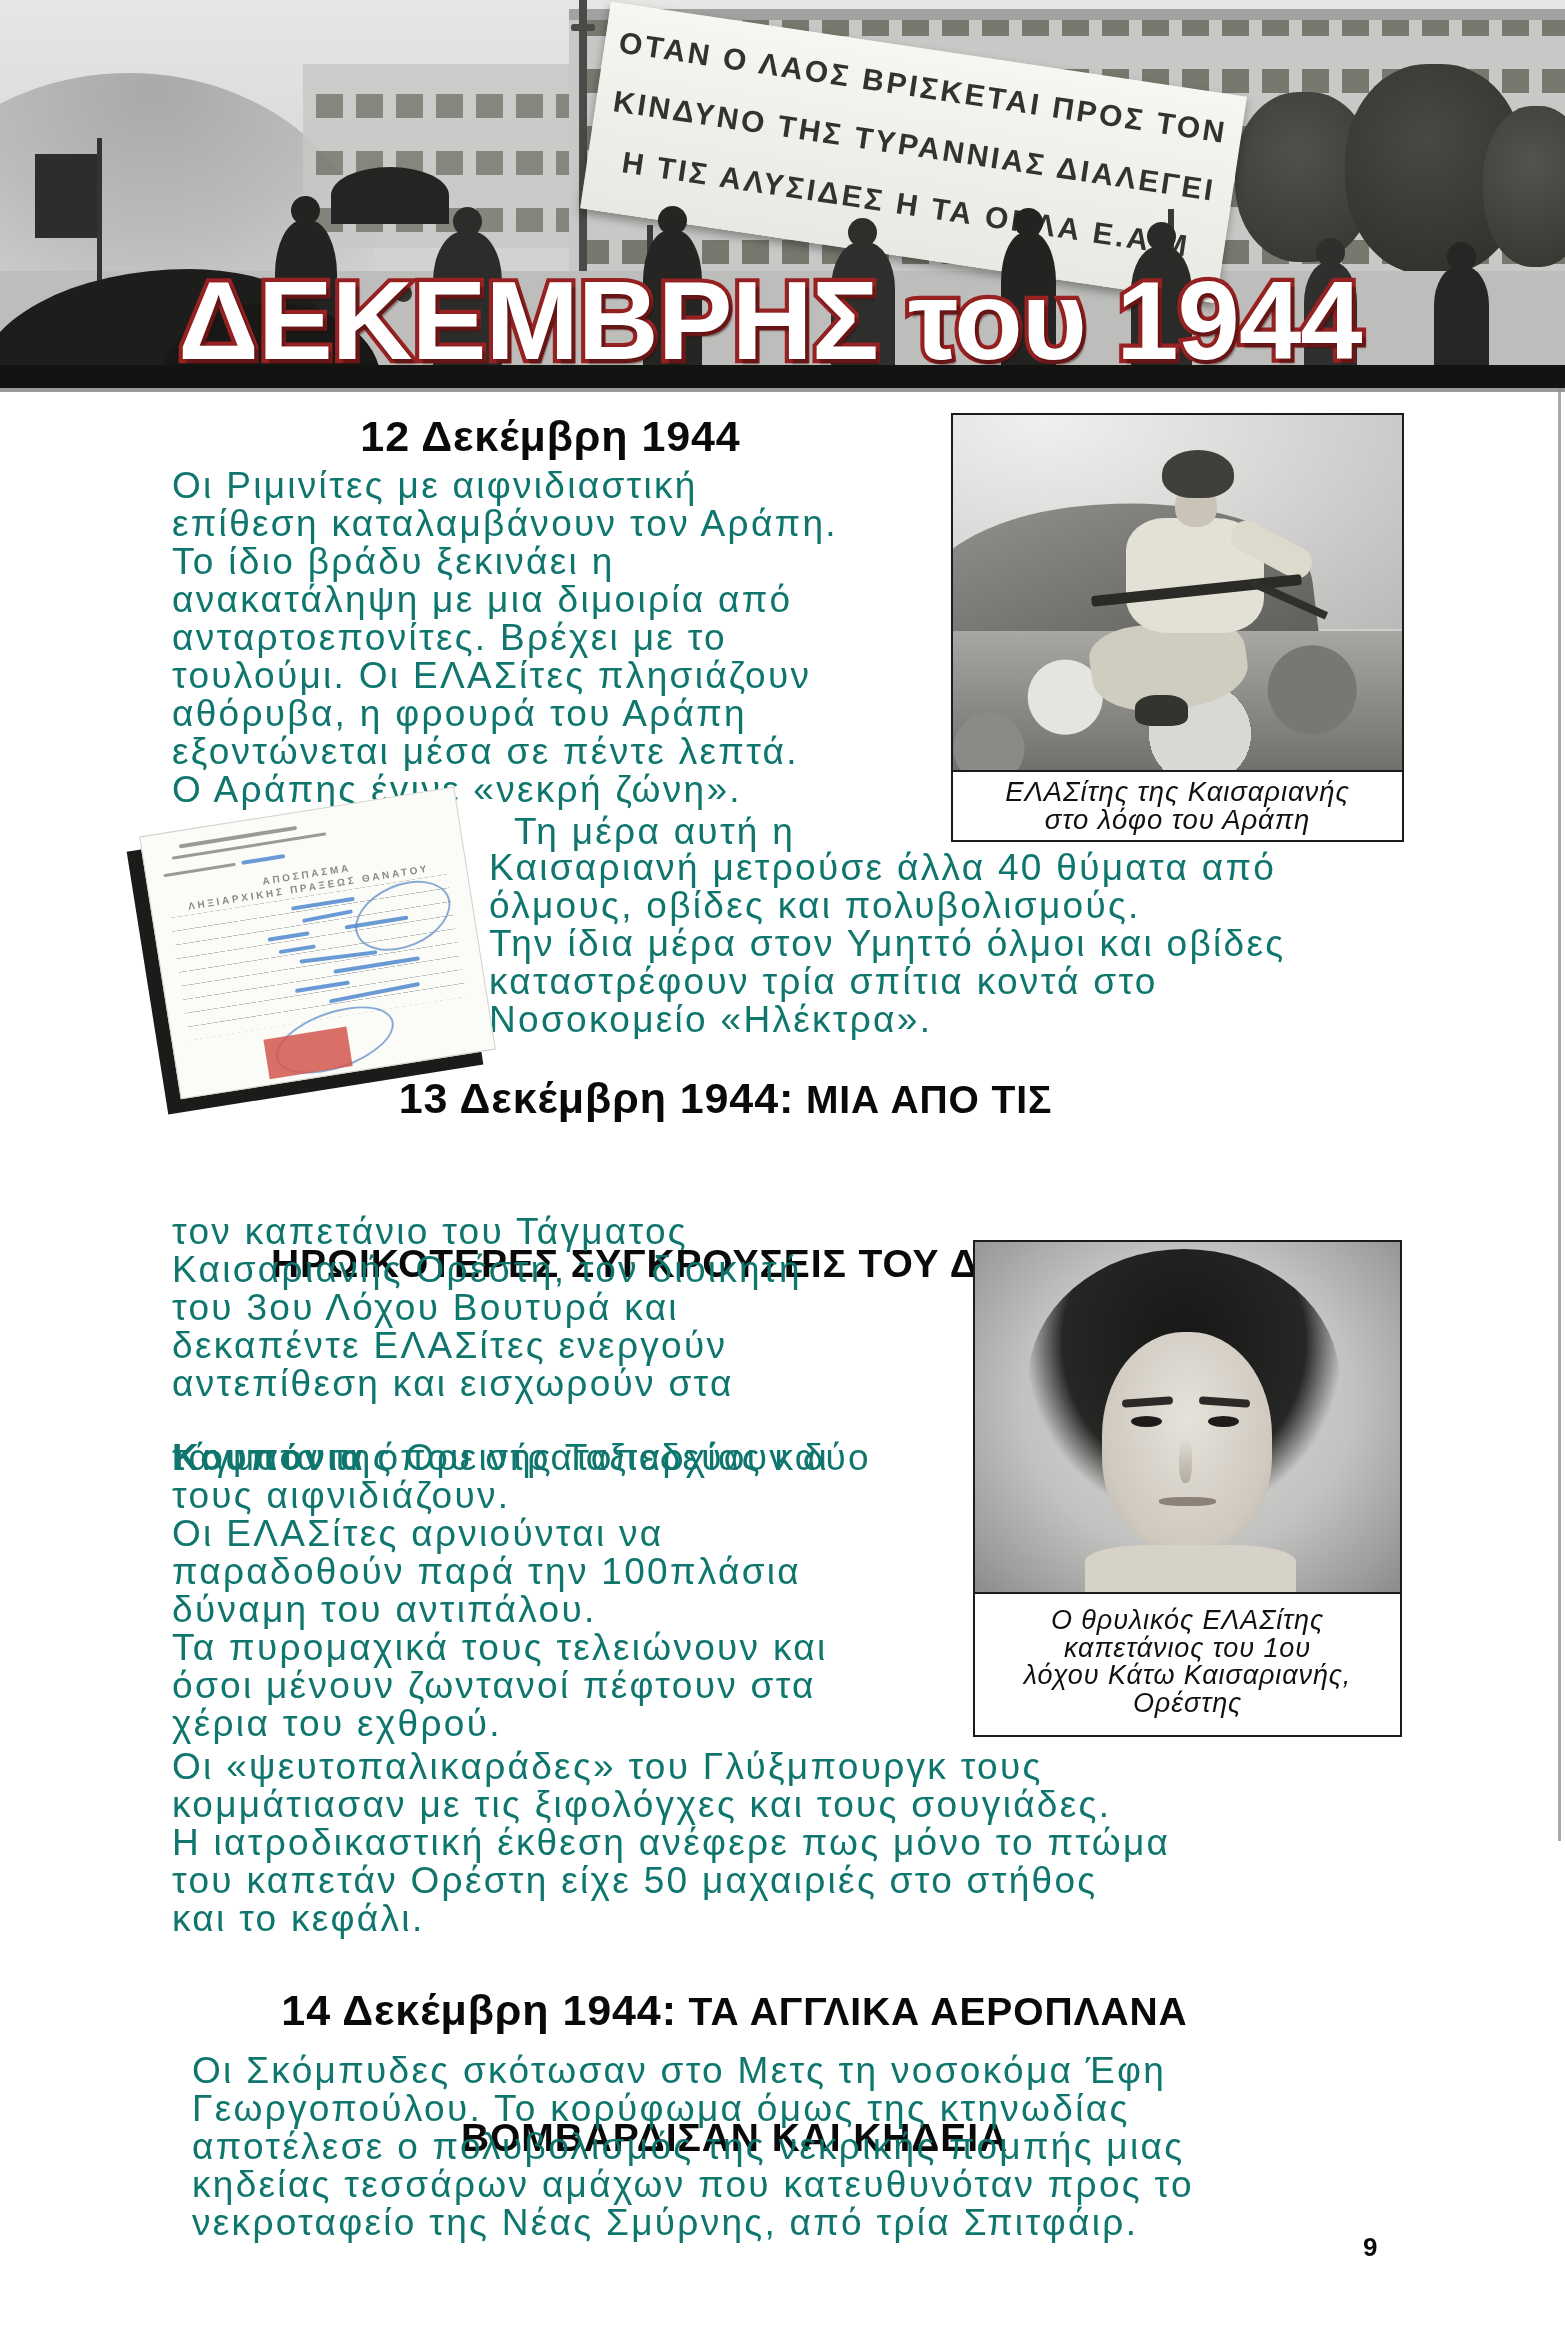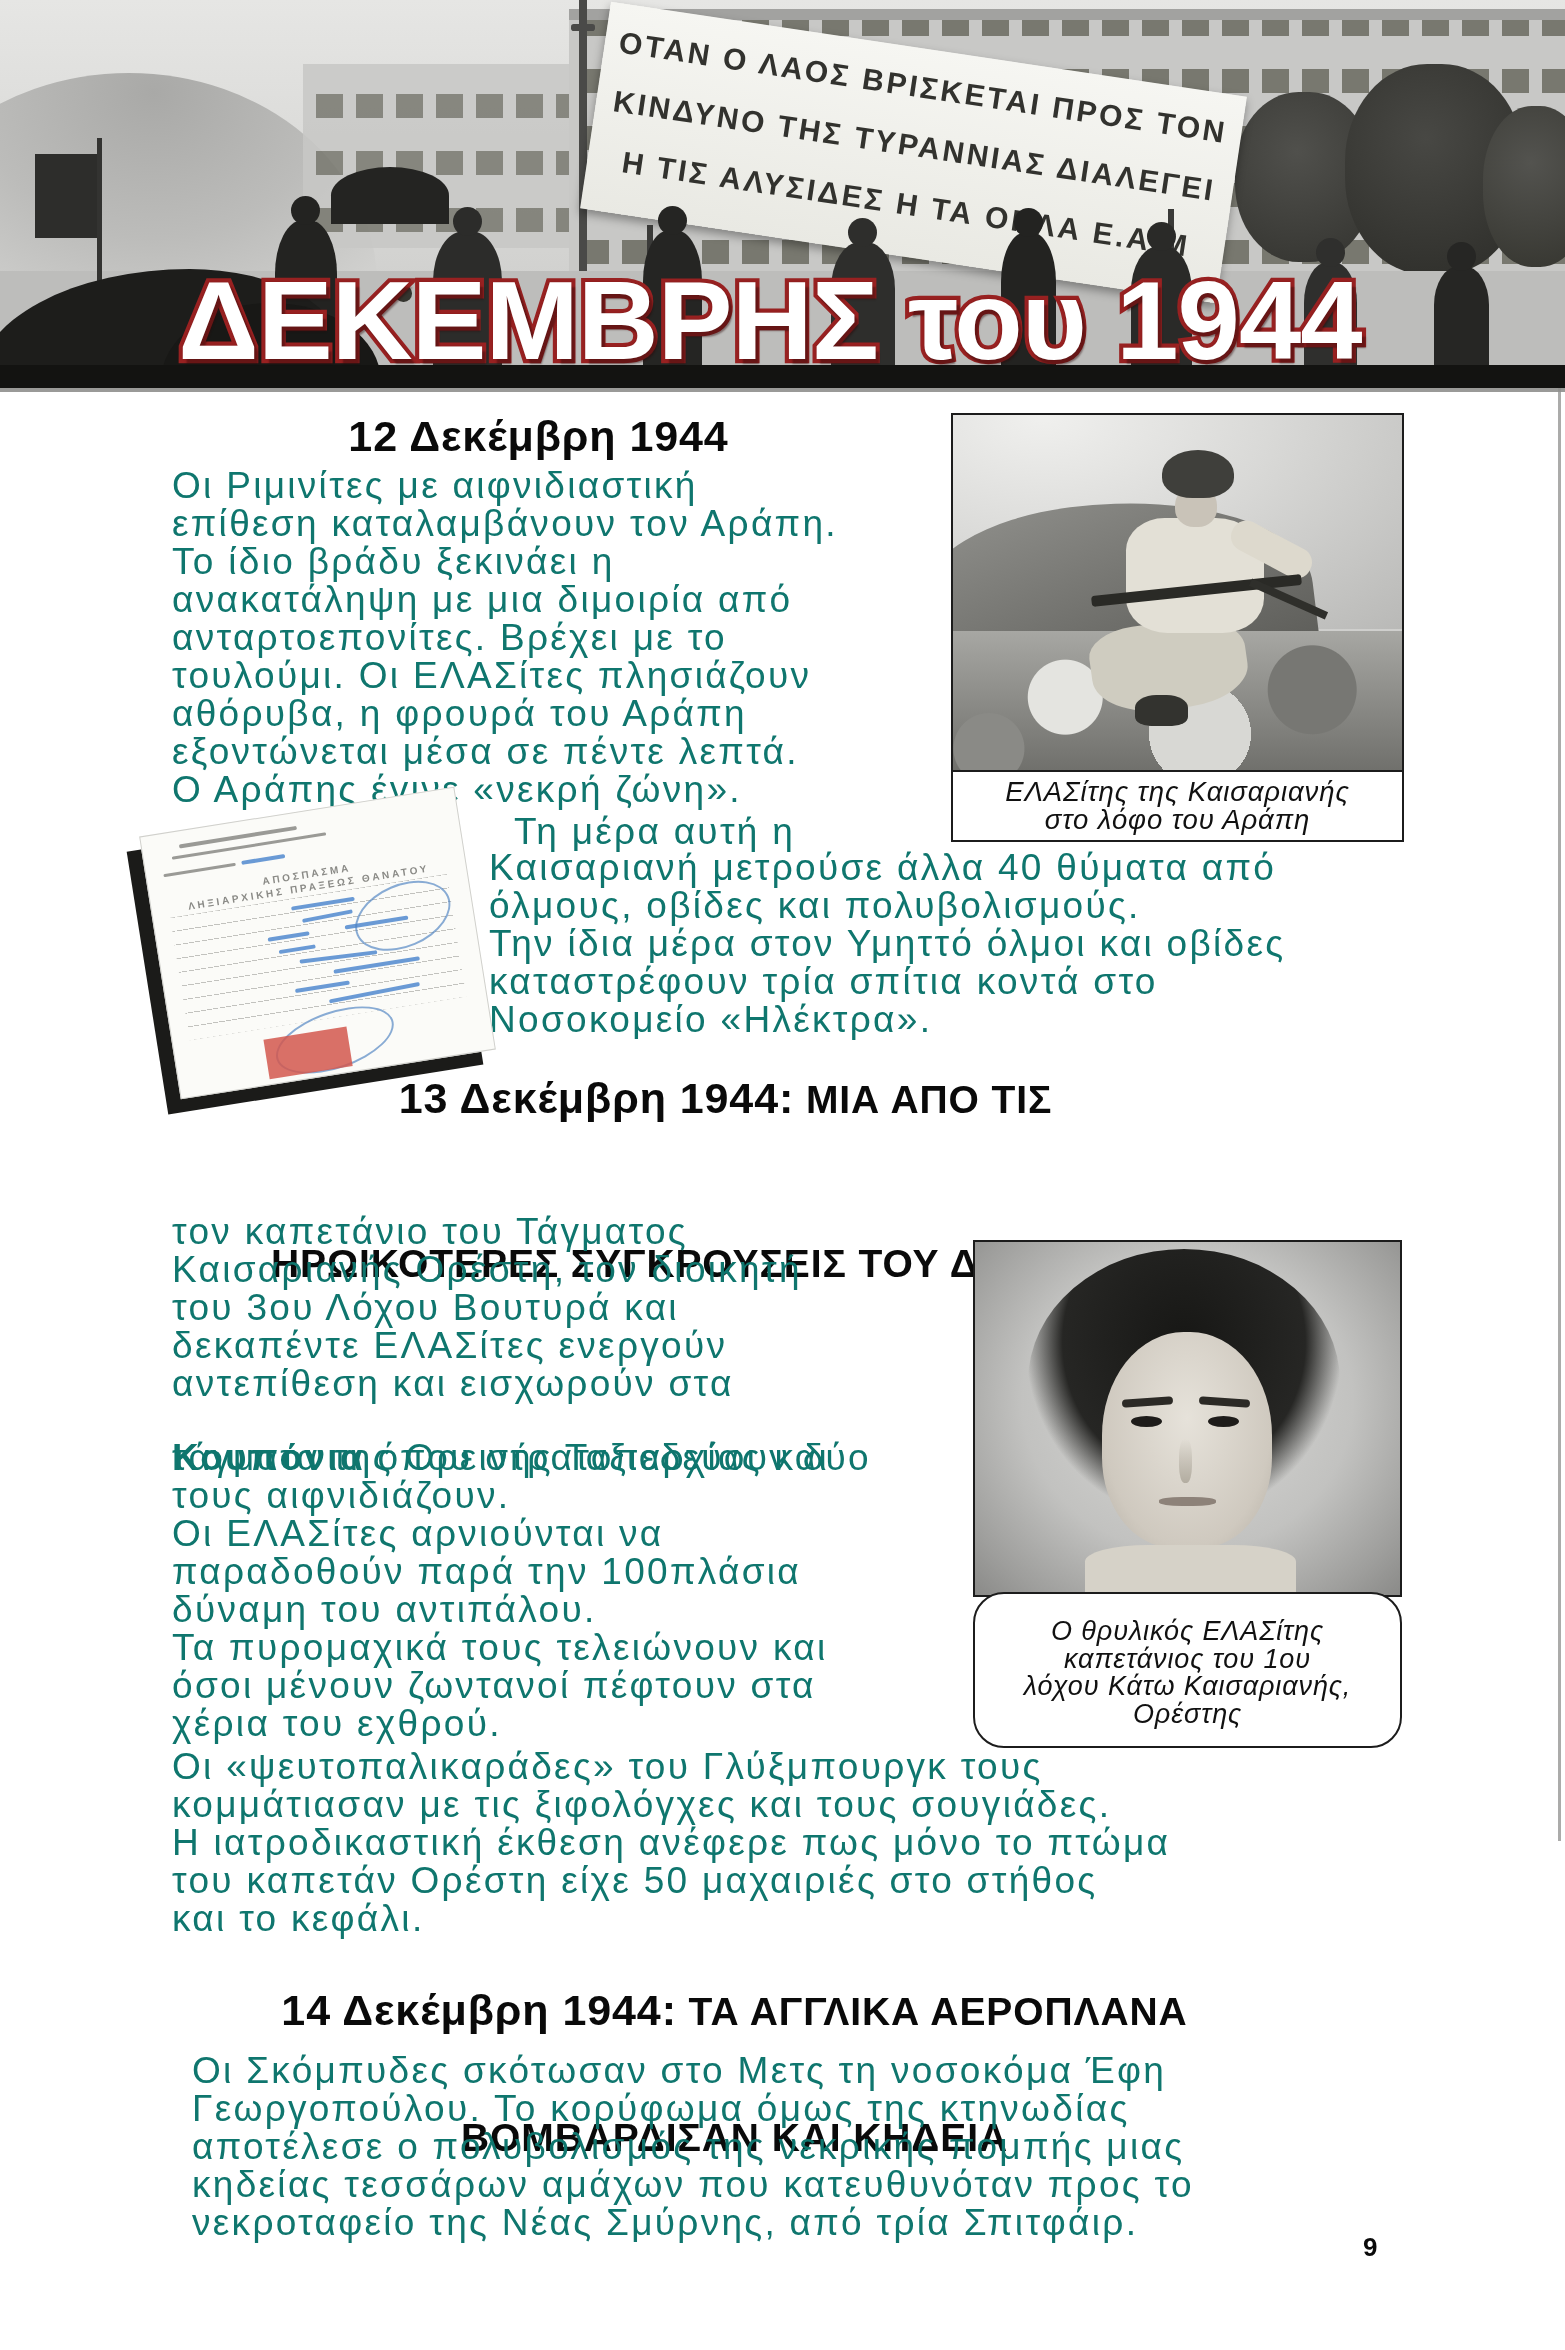--- a/index.html
+++ b/index.html
@@ -84,21 +84,21 @@
   .h-date { font-size:43px; letter-spacing:0.9px; }
   .h-caps { font-size:39px; letter-spacing:0.9px; }
 
   
   .photo-frame { position:absolute; border:2.8px solid #1c1c1c; overflow:hidden; background:#cfcfcd; }
   .capbox {
     position:absolute; border:2.8px solid #1c1c1c; background:#ffffff; text-align:center;
     font-style:italic; color:#111; white-space:pre-line; letter-spacing:0.9px;
   }
   .cap1 { font-size:27.5px; line-height:28.5px; padding-top:5.5px; }
-  .cap2 { font-size:27px; line-height:27.5px; padding-top:24px;border-radius:31px; }
+  .cap2 { font-size:27px; line-height:27.5px; padding-top:13px; }
 
   
   .p1-sky { position:absolute; left:0; top:0; width:100%; height:60%;
     background:radial-gradient(ellipse at 20% 0%, #f0f0ee 0%, #d9d9d7 45%, #b9b9b7 100%); }
   .p1-hill { position:absolute; left:-27.5px; top:87px; width:386px; height:174px;
     background:linear-gradient(165deg,#8f8f8b 0%, #6f6f6b 60%, #5c5c58 100%); transform:rotate(-7deg); border-radius:40% 60% 0 0; }
   .p1-rocks { position:absolute; left:0; top:216px; width:100%; height:147px;
     background:
       radial-gradient(circle at 25% 45%, #e4e4e0 0 37px, rgba(0,0,0,0) 38px),
       radial-gradient(circle at 55% 70%, #d8d8d4 0 51px, rgba(0,0,0,0) 51px),
@@ -186,21 +186,21 @@
     <div class="fig" style="left:1434px; top:266px; width:55px; height:122px; background:#262624;"></div>
     <div class="fg1"></div>
     <div class="fg2"></div>
     <div class="hero-bottom"></div>
 
     <div class="hero-title">ΔΕΚΕΜΒΡΗΣ του 1944</div>
   </div>
 
   <div class="edge-line"></div>
 
-  <div class="heading h-date" style="left:148px; top:411px; width:781px; line-height:50px;">12 Δεκέμβρη 1944</div>
+  <div class="heading h-date" style="left:160px; top:411px; width:781px; line-height:50px;">12 Δεκέμβρη 1944</div>
 
   <div class="tline" style="left:172px; top:467px;">Οι Ριμινίτες με αιφνιδιαστική
 επίθεση καταλαμβάνουν τον Αράπη.
 Το ίδιο βράδυ ξεκινάει η
 ανακατάληψη με μια διμοιρία από
 ανταρτοεπονίτες. Βρέχει με το
 τουλούμι. Οι ΕΛΑΣίτες πλησιάζουν
 αθόρυβα, η φρουρά του Αράπη
 εξοντώνεται μέσα σε πέντε λεπτά.
 Ο Αράπης έγινε «νεκρή ζώνη».</div>

